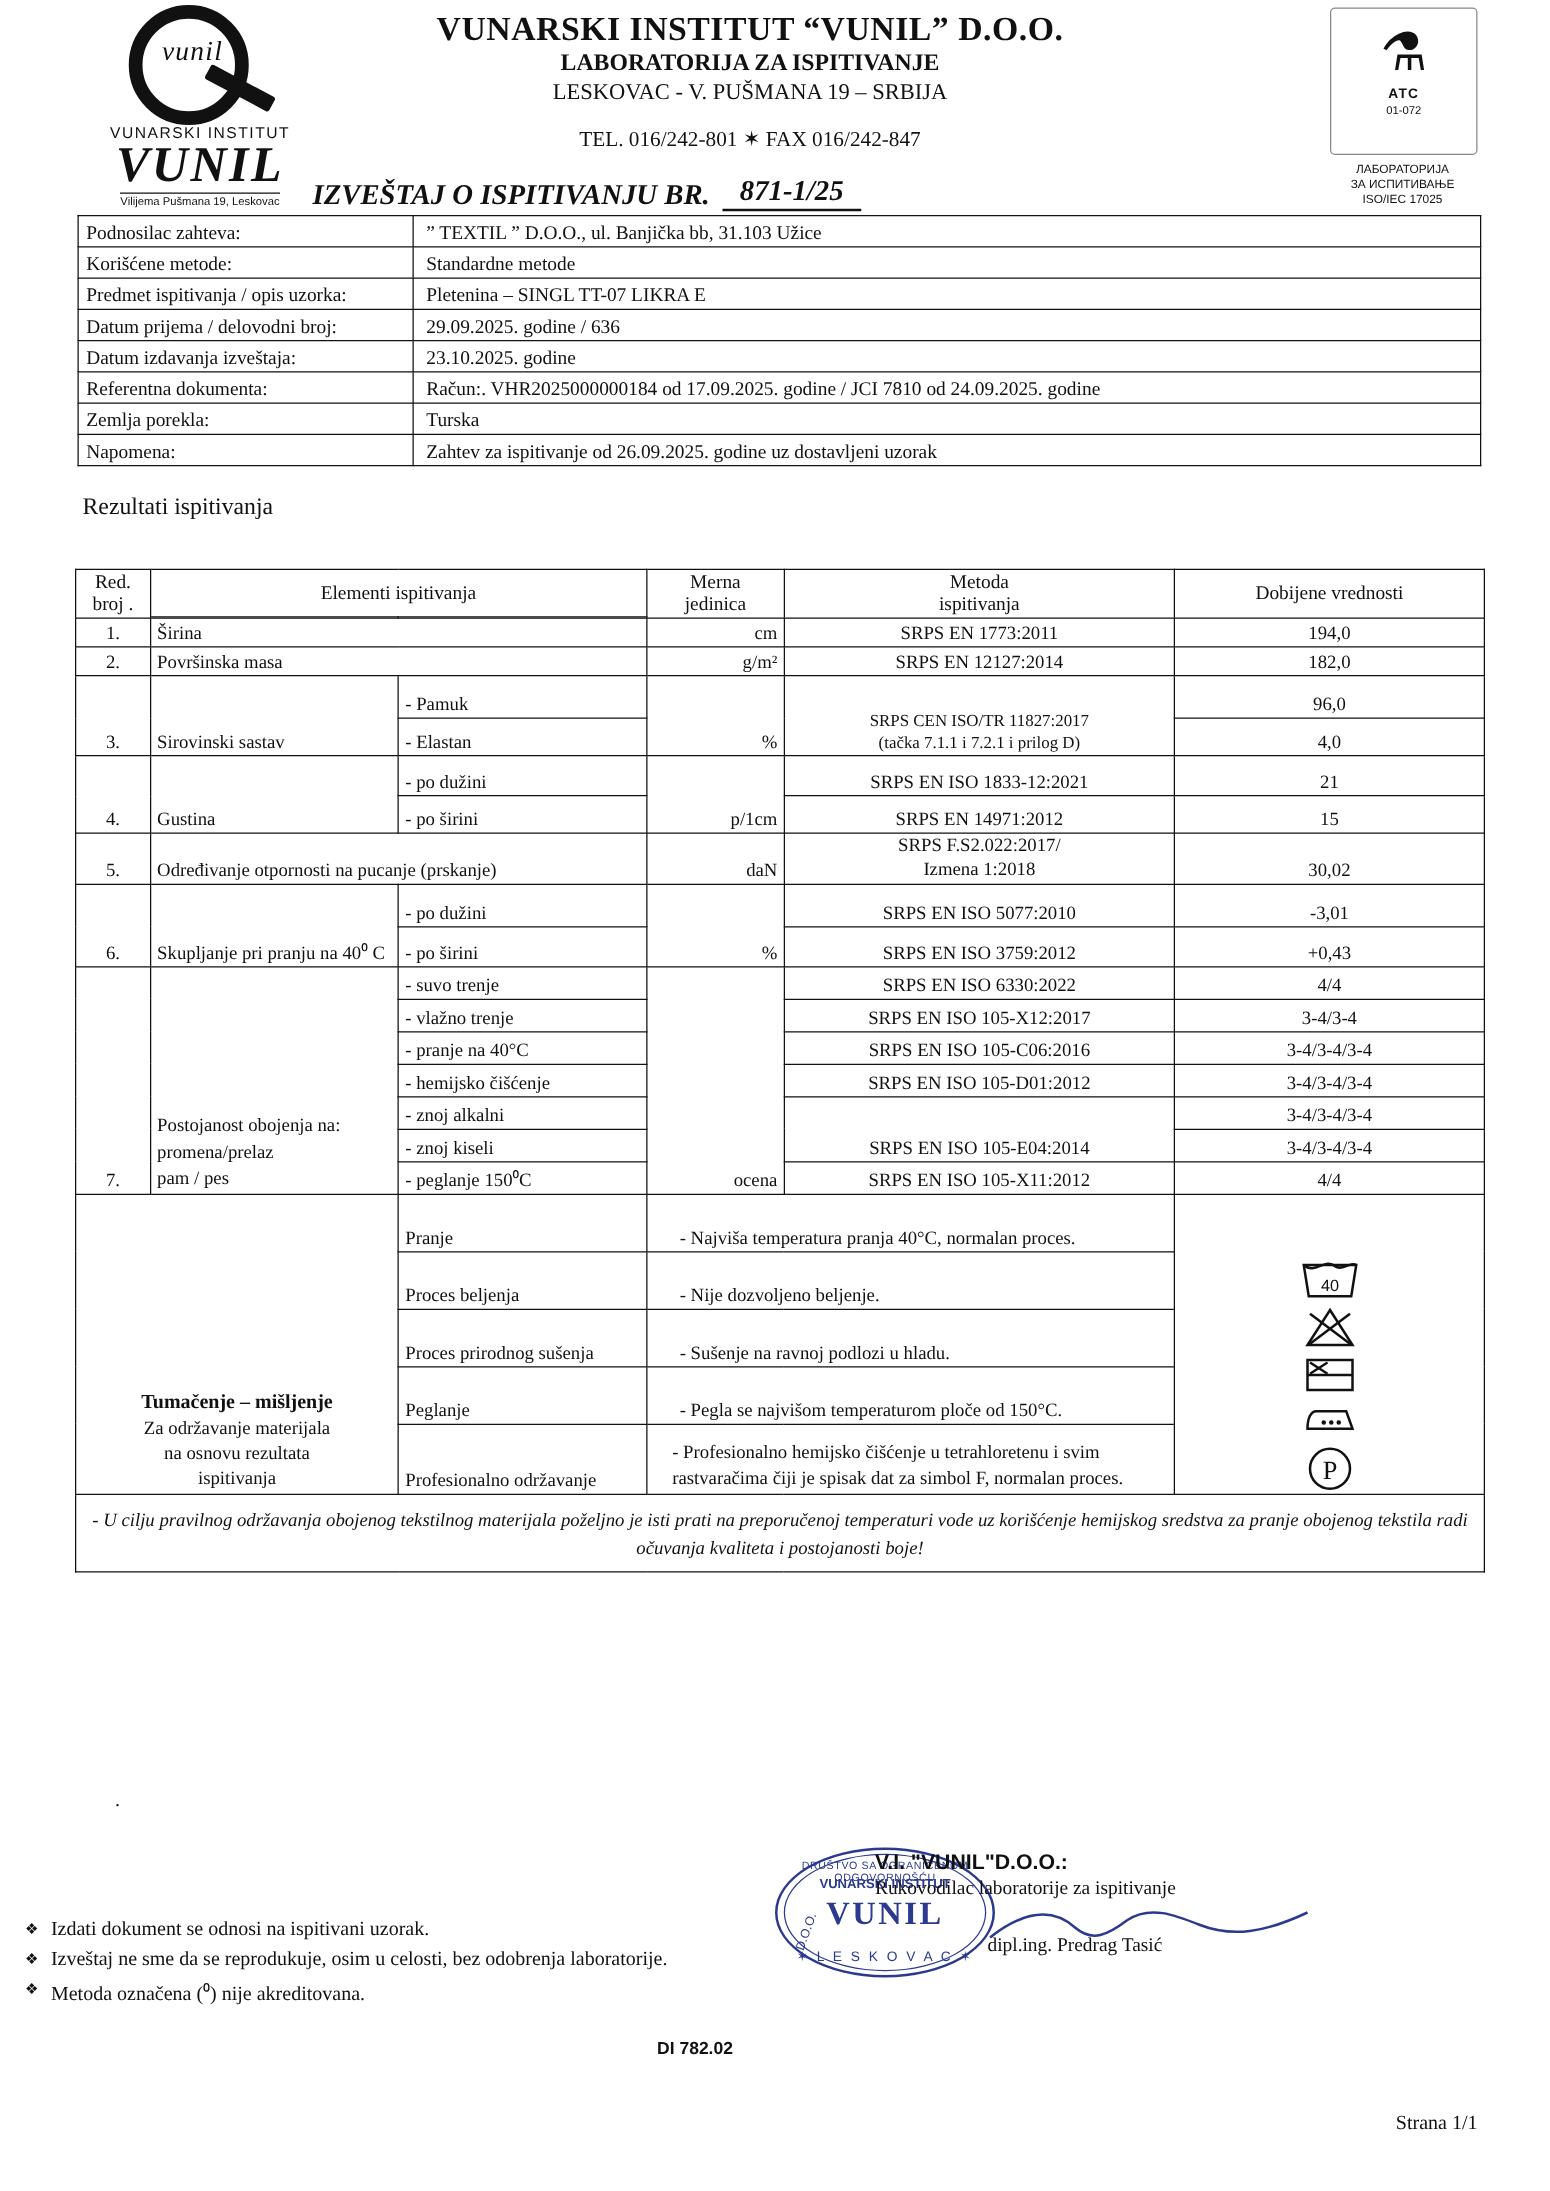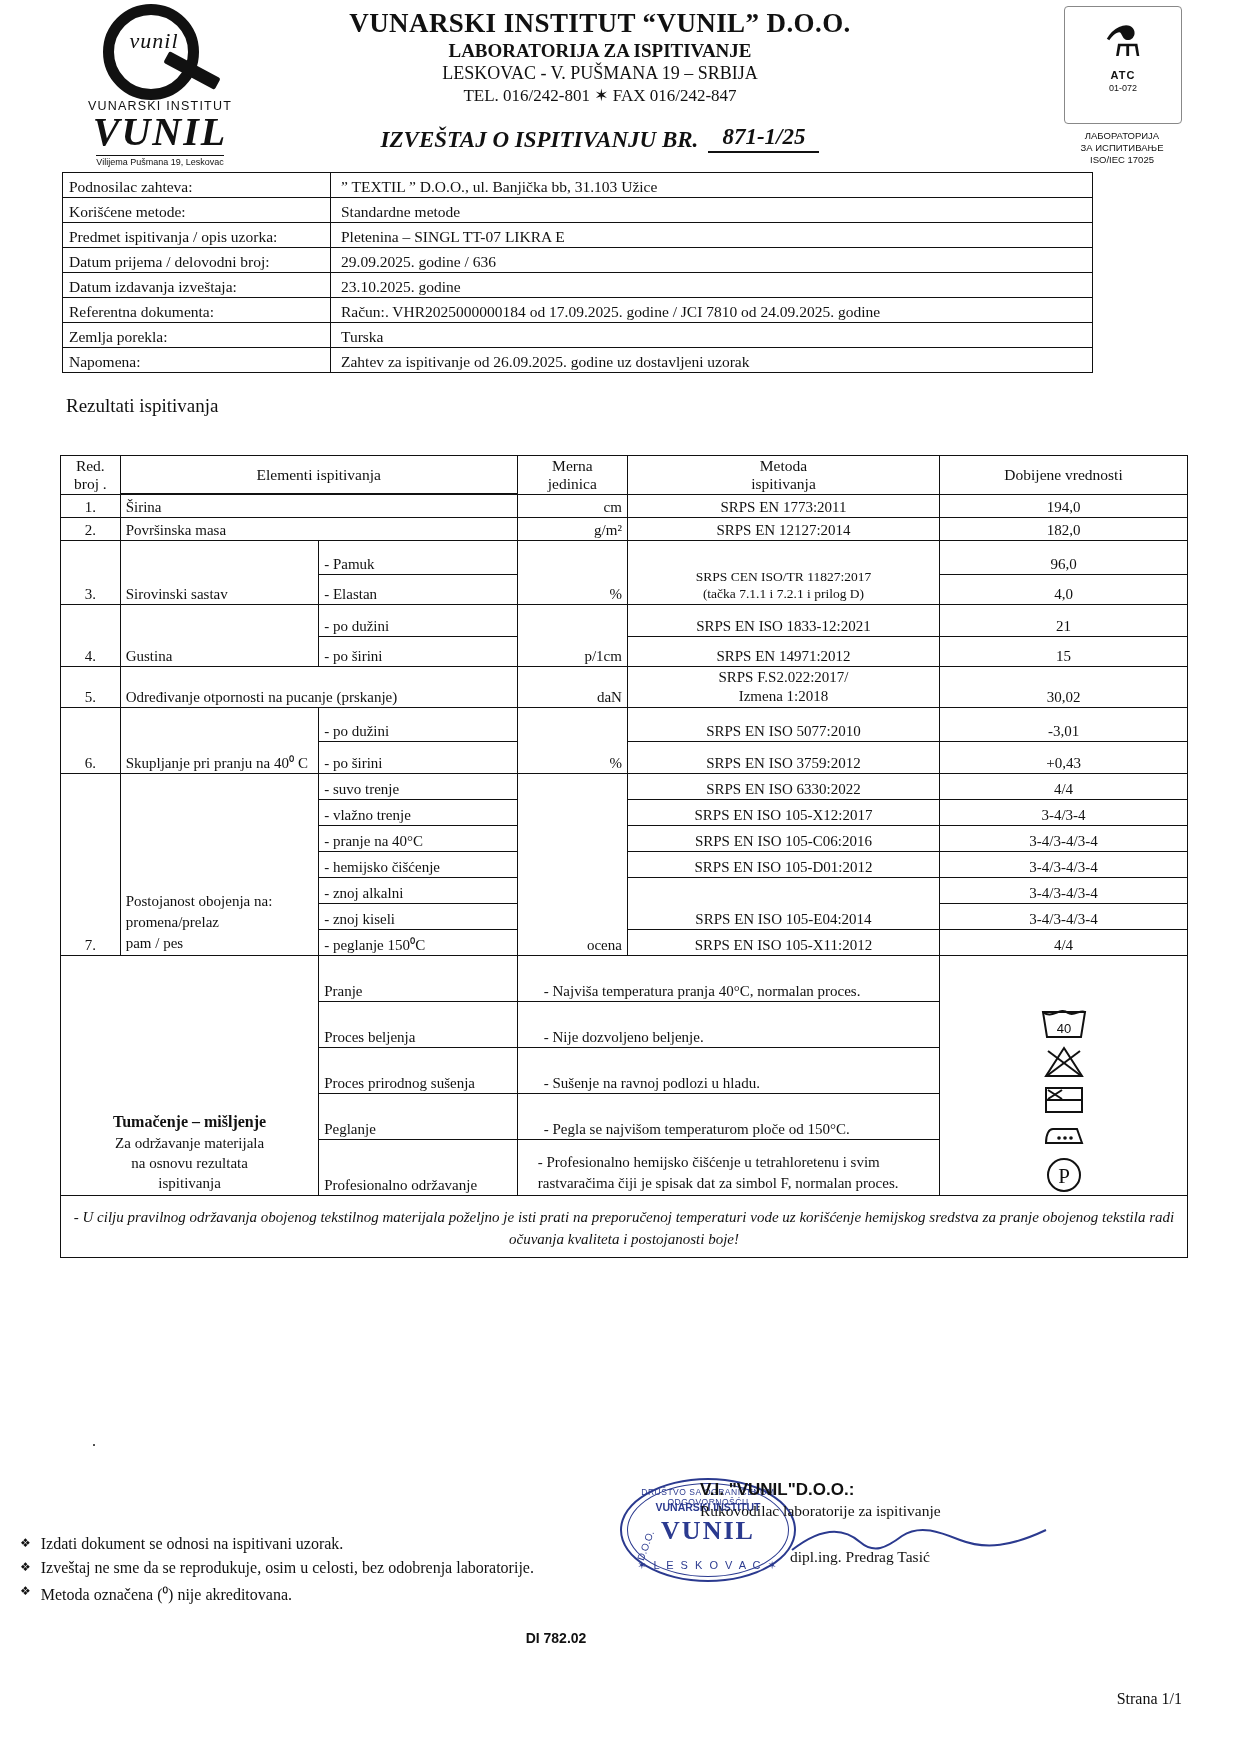--- a/index.html
+++ b/index.html
@@ -51,24 +51,24 @@
   }
 
   .center-head {
     position: absolute; left: 250px; top: 8px; width: 700px; text-align: center;
   }
   .h-title {
     font-size: 27px; font-weight: bold; letter-spacing: 0.4px;
   }
   .h-sub1 { font-size: 19px; font-weight: bold; margin-top: 1px; }
   .h-sub2 { font-size: 18px; margin-top: 1px; }
-  .h-sub3 { font-size: 17px; margin-top: 1px; }
+  .h-sub3 { font-size: 17px; margin-top: 17px; }
   .h-report {
     margin-top: 18px; font-size: 23px; font-style: italic; font-weight: bold;
-    display: flex; justify-content: center; align-items: flex-end; gap: 10px;
+    display: flex; align-items: flex-end; gap: 10px;
   }
   .h-report .num {
     font-size: 23px; font-weight: bold; font-style: italic;
     border-bottom: 2px solid #111; padding: 0 14px 1px 14px;
   }
 
   .atc-box {
     position: absolute; right: 58px; top: 6px; width: 118px; height: 118px;
     border: 1px solid #888; border-radius: 4px; text-align: center;
     font-family: "Liberation Sans", sans-serif;
@@ -76,21 +76,21 @@
   .atc-mark { margin-top: 14px; font-size: 42px; line-height: 42px; color: #111; }
   .atc-name { font-size: 11px; font-weight: bold; letter-spacing: 1px; margin-top: 6px; }
   .atc-code { font-size: 9px; margin-top: 2px; }
   .atc-cap {
     position: absolute; right: 50px; top: 130px; width: 136px; text-align: center;
     font-family: "Liberation Sans", sans-serif; font-size: 9.5px; line-height: 1.25;
   }
 
   
   .meta {
-    position: absolute; left: 62px; top: 172px; width: 1031px;
+    position: absolute; left: 62px; top: 172px; width: 1123px;
     border-collapse: collapse;
   }
   .meta td {
     border: 1px solid #111; font-size: 15.5px; padding: 1px 6px; height: 25px;
     vertical-align: bottom;
   }
   .meta td.lbl { width: 268px; }
   .meta td.val { padding-left: 10px; }
 
   .results-title {

